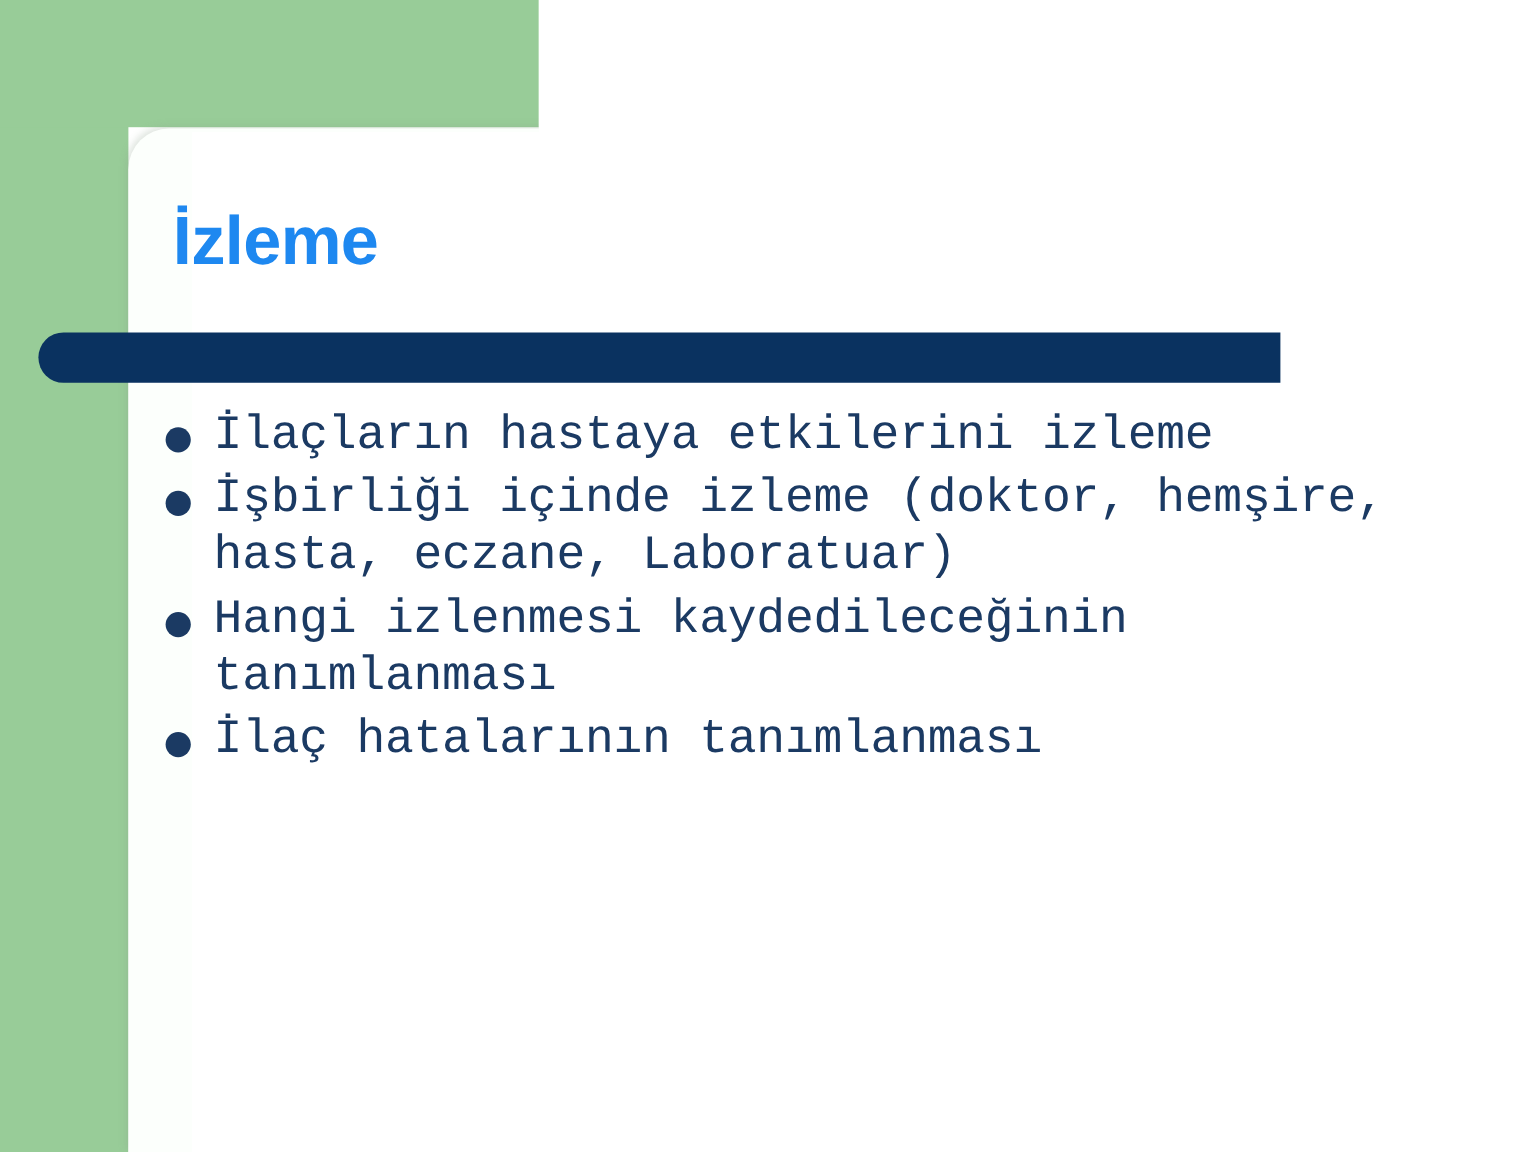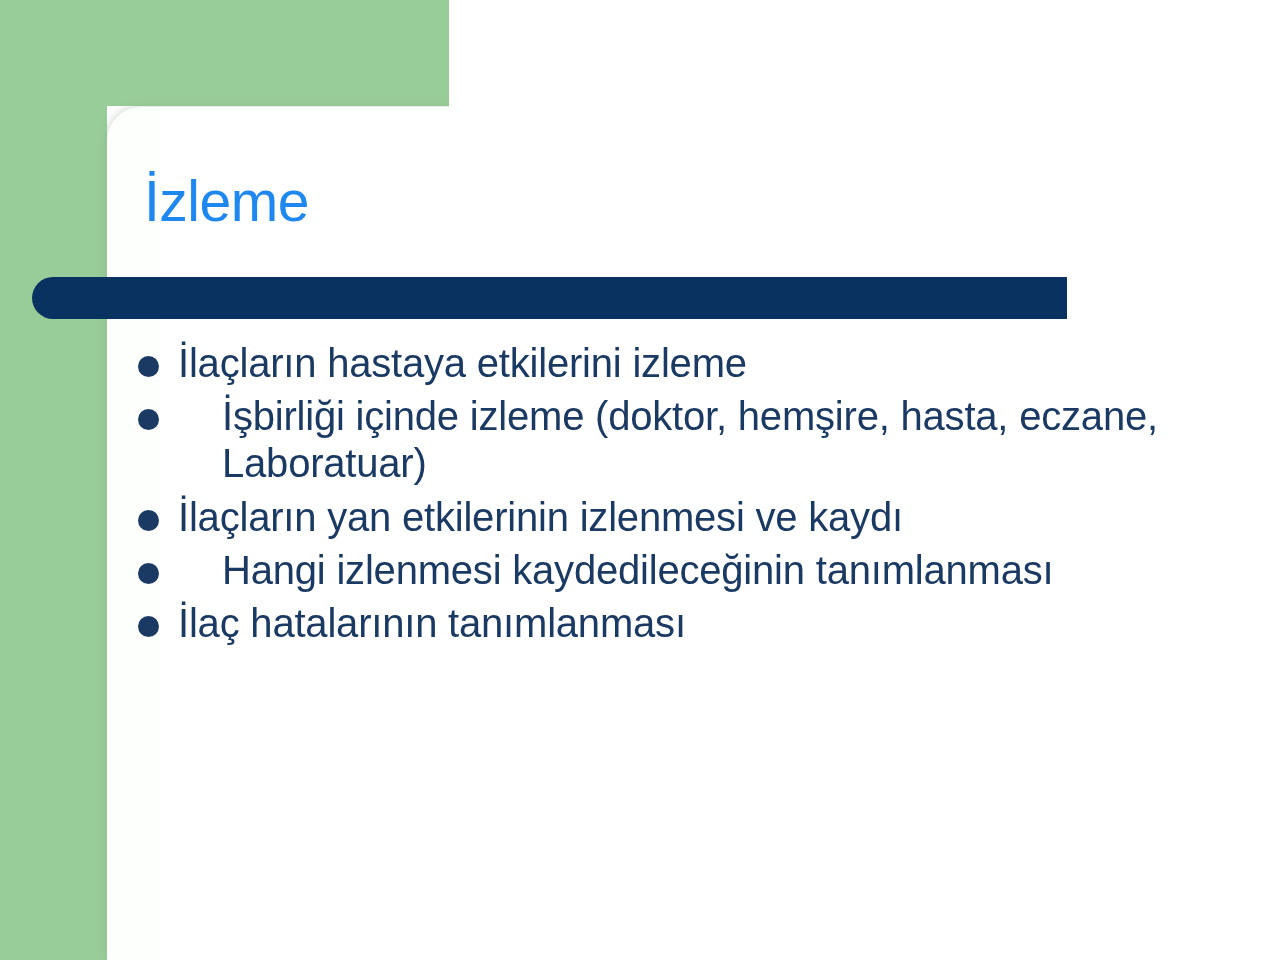--- a/index.html
+++ b/index.html
@@ -67,21 +67,21 @@
     height: 850px;
     background: #ffffff;
   }
 
   
   .slide-title {
     position: absolute;
     left: 144px;
     top: 172px;
     font-size: 57px;
-    font-weight: normal;
+    font-weight: bold;
     color: #1e88f0;
     letter-spacing: -0.5px;
     line-height: 1.05;
     white-space: nowrap;
   }
 
   
   .title-bar {
     position: absolute;
     left: 32px;
@@ -102,36 +102,36 @@
   }
   .bullet-item {
     position: relative;
     display: block;
     padding-left: 48px;
     margin-bottom: 6px;
     color: #1b3a63;
     font-size: 40px;
     line-height: 1.18;
     letter-spacing: -0.2px;
+    font-family: Liberation Mono, monospace;
   }
   .bullet-marker {
     position: absolute;
     left: 8px;
     top: 16px;
     width: 21px;
     height: 21px;
     border-radius: 50%;
     background: #1b3a63;
   }
   .bullet-text {
     display: block;
   }
   .bullet-item.wrap .bullet-text {
     max-width: 1055px;
-    margin-left: 44px;
   }
 </style>
 </head>
 <body>
 
 <div id="slide">
 
   <div class="green-column"></div>
   <div class="green-band"></div>
 
@@ -148,24 +148,20 @@
     <div class="bullet-item">
       <span class="bullet-marker"></span>
       <span class="bullet-text">İlaçların hastaya etkilerini izleme</span>
     </div>
 
     <div class="bullet-item wrap">
       <span class="bullet-marker"></span>
       <span class="bullet-text">İşbirliği içinde izleme (doktor, hemşire, hasta, eczane, Laboratuar)</span>
     </div>
 
-    <div class="bullet-item">
-      <span class="bullet-marker"></span>
-      <span class="bullet-text">İlaçların yan etkilerinin izlenmesi ve kaydı</span>
-    </div>
 
     <div class="bullet-item wrap">
       <span class="bullet-marker"></span>
       <span class="bullet-text">Hangi izlenmesi kaydedileceğinin tanımlanması</span>
     </div>
 
     <div class="bullet-item">
       <span class="bullet-marker"></span>
       <span class="bullet-text">İlaç hatalarının tanımlanması</span>
     </div>

